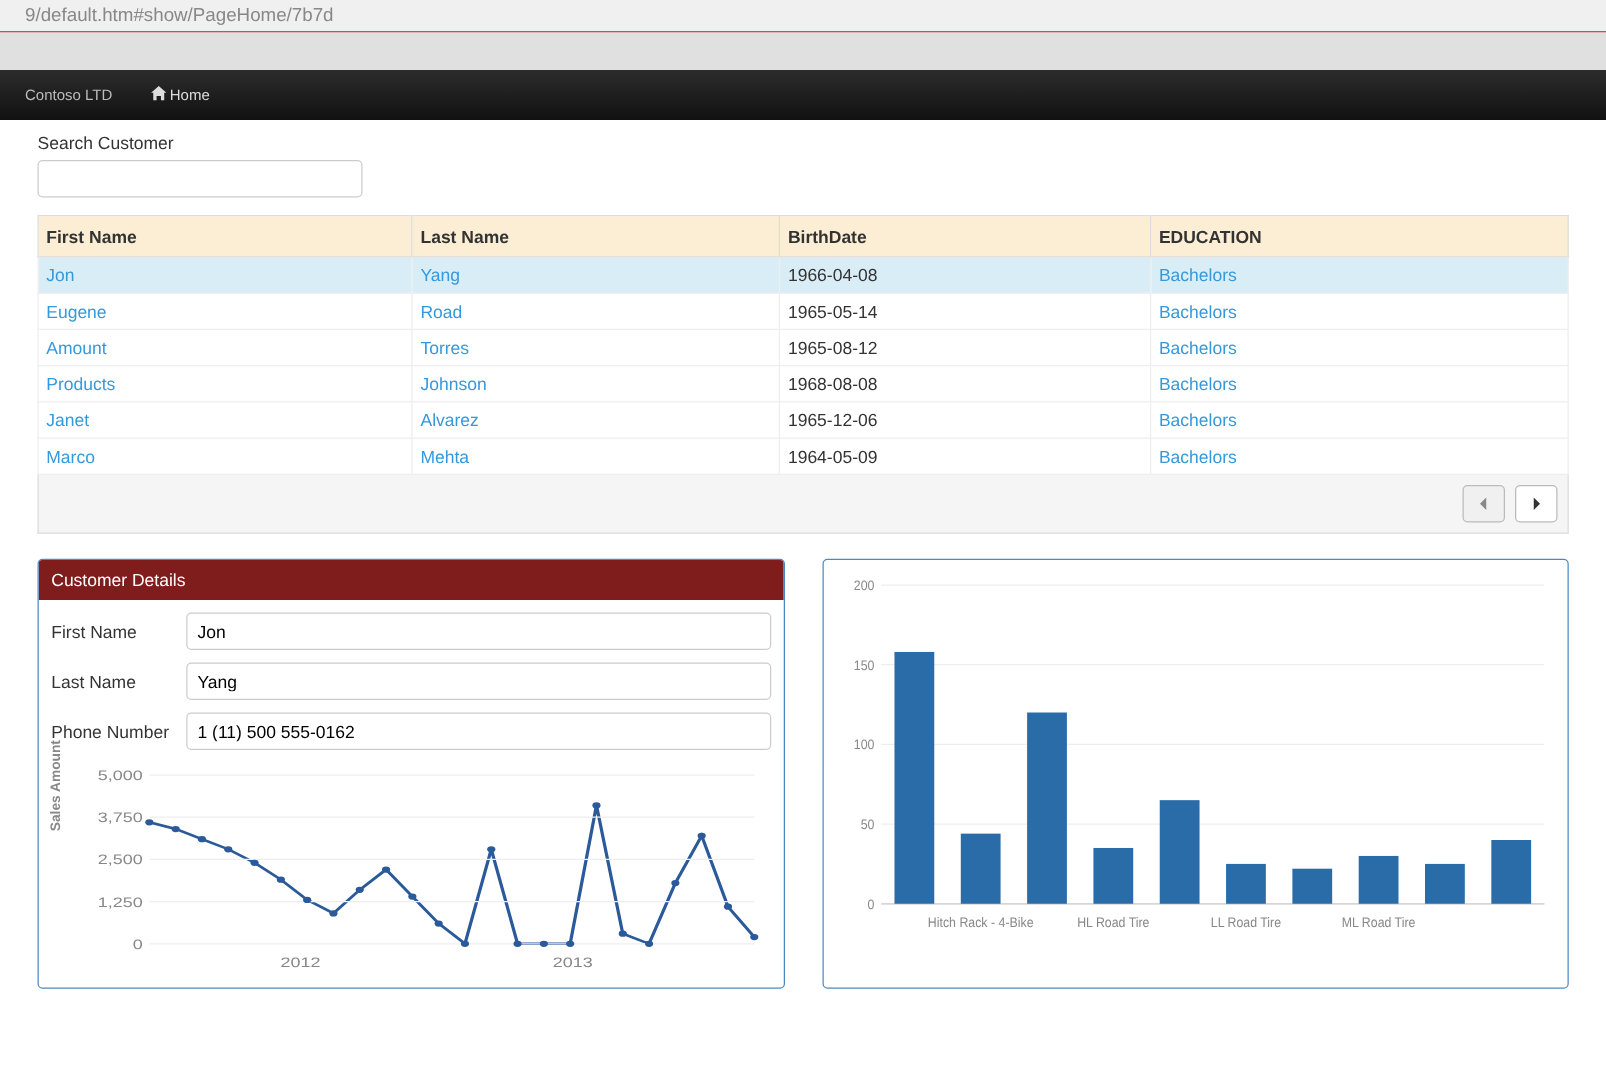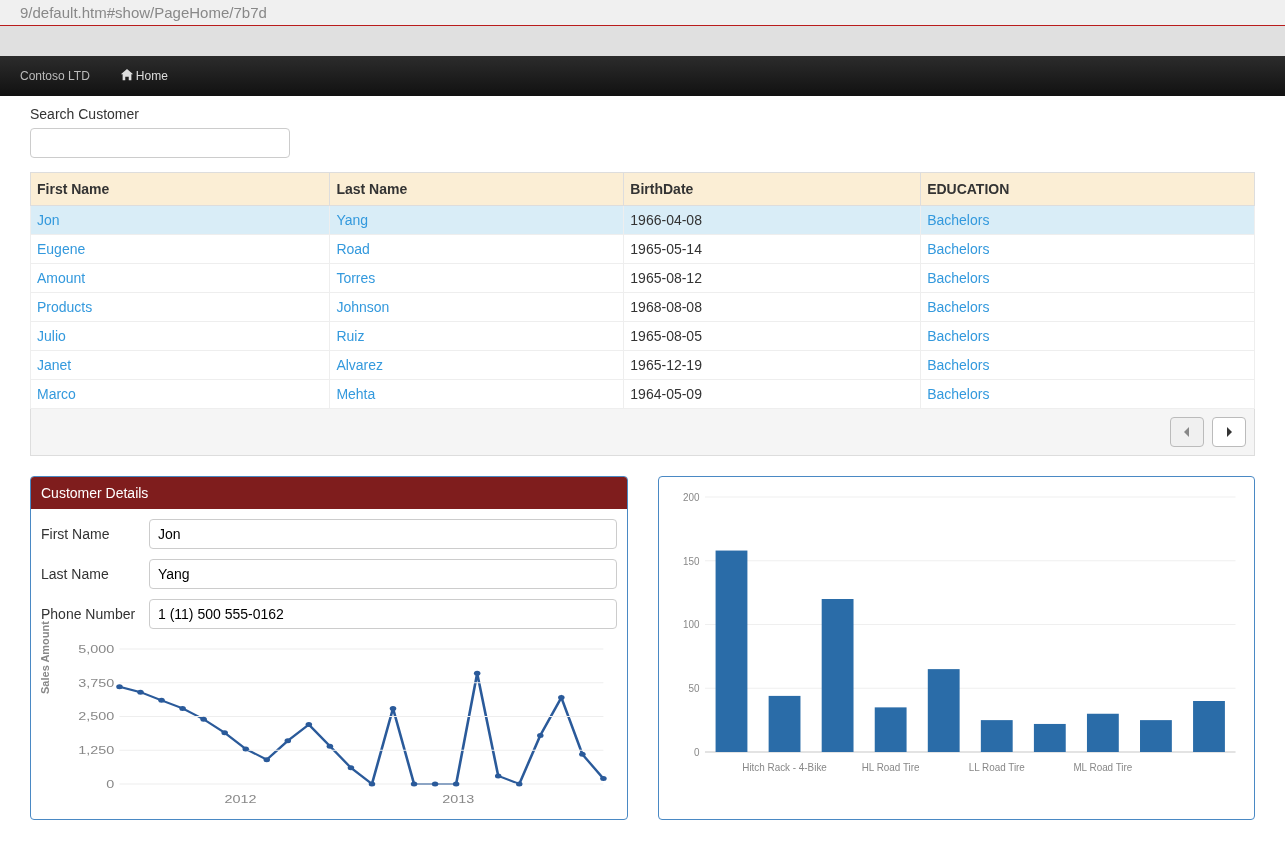--- a/index.html
+++ b/index.html
@@ -218,29 +218,23 @@
           <td>1965-08-12</td>
           <td><a>Bachelors</a></td>
         </tr>
         <tr>
           <td><a>Products</a></td>
           <td><a>Johnson</a></td>
           <td>1968-08-08</td>
           <td><a>Bachelors</a></td>
         </tr>
         <tr>
-          <td><a>Julio</a></td>
-          <td><a>Ruiz</a></td>
-          <td>1965-08-05</td>
-          <td><a>Bachelors</a></td>
-        </tr>
-        <tr>
           <td><a>Janet</a></td>
           <td><a>Alvarez</a></td>
-          <td>1965-12-19</td>
+          <td>1965-12-06</td>
           <td><a>Bachelors</a></td>
         </tr>
         <tr>
           <td><a>Marco</a></td>
           <td><a>Mehta</a></td>
           <td>1964-05-09</td>
           <td><a>Bachelors</a></td>
         </tr>
       </tbody>
   </table>

